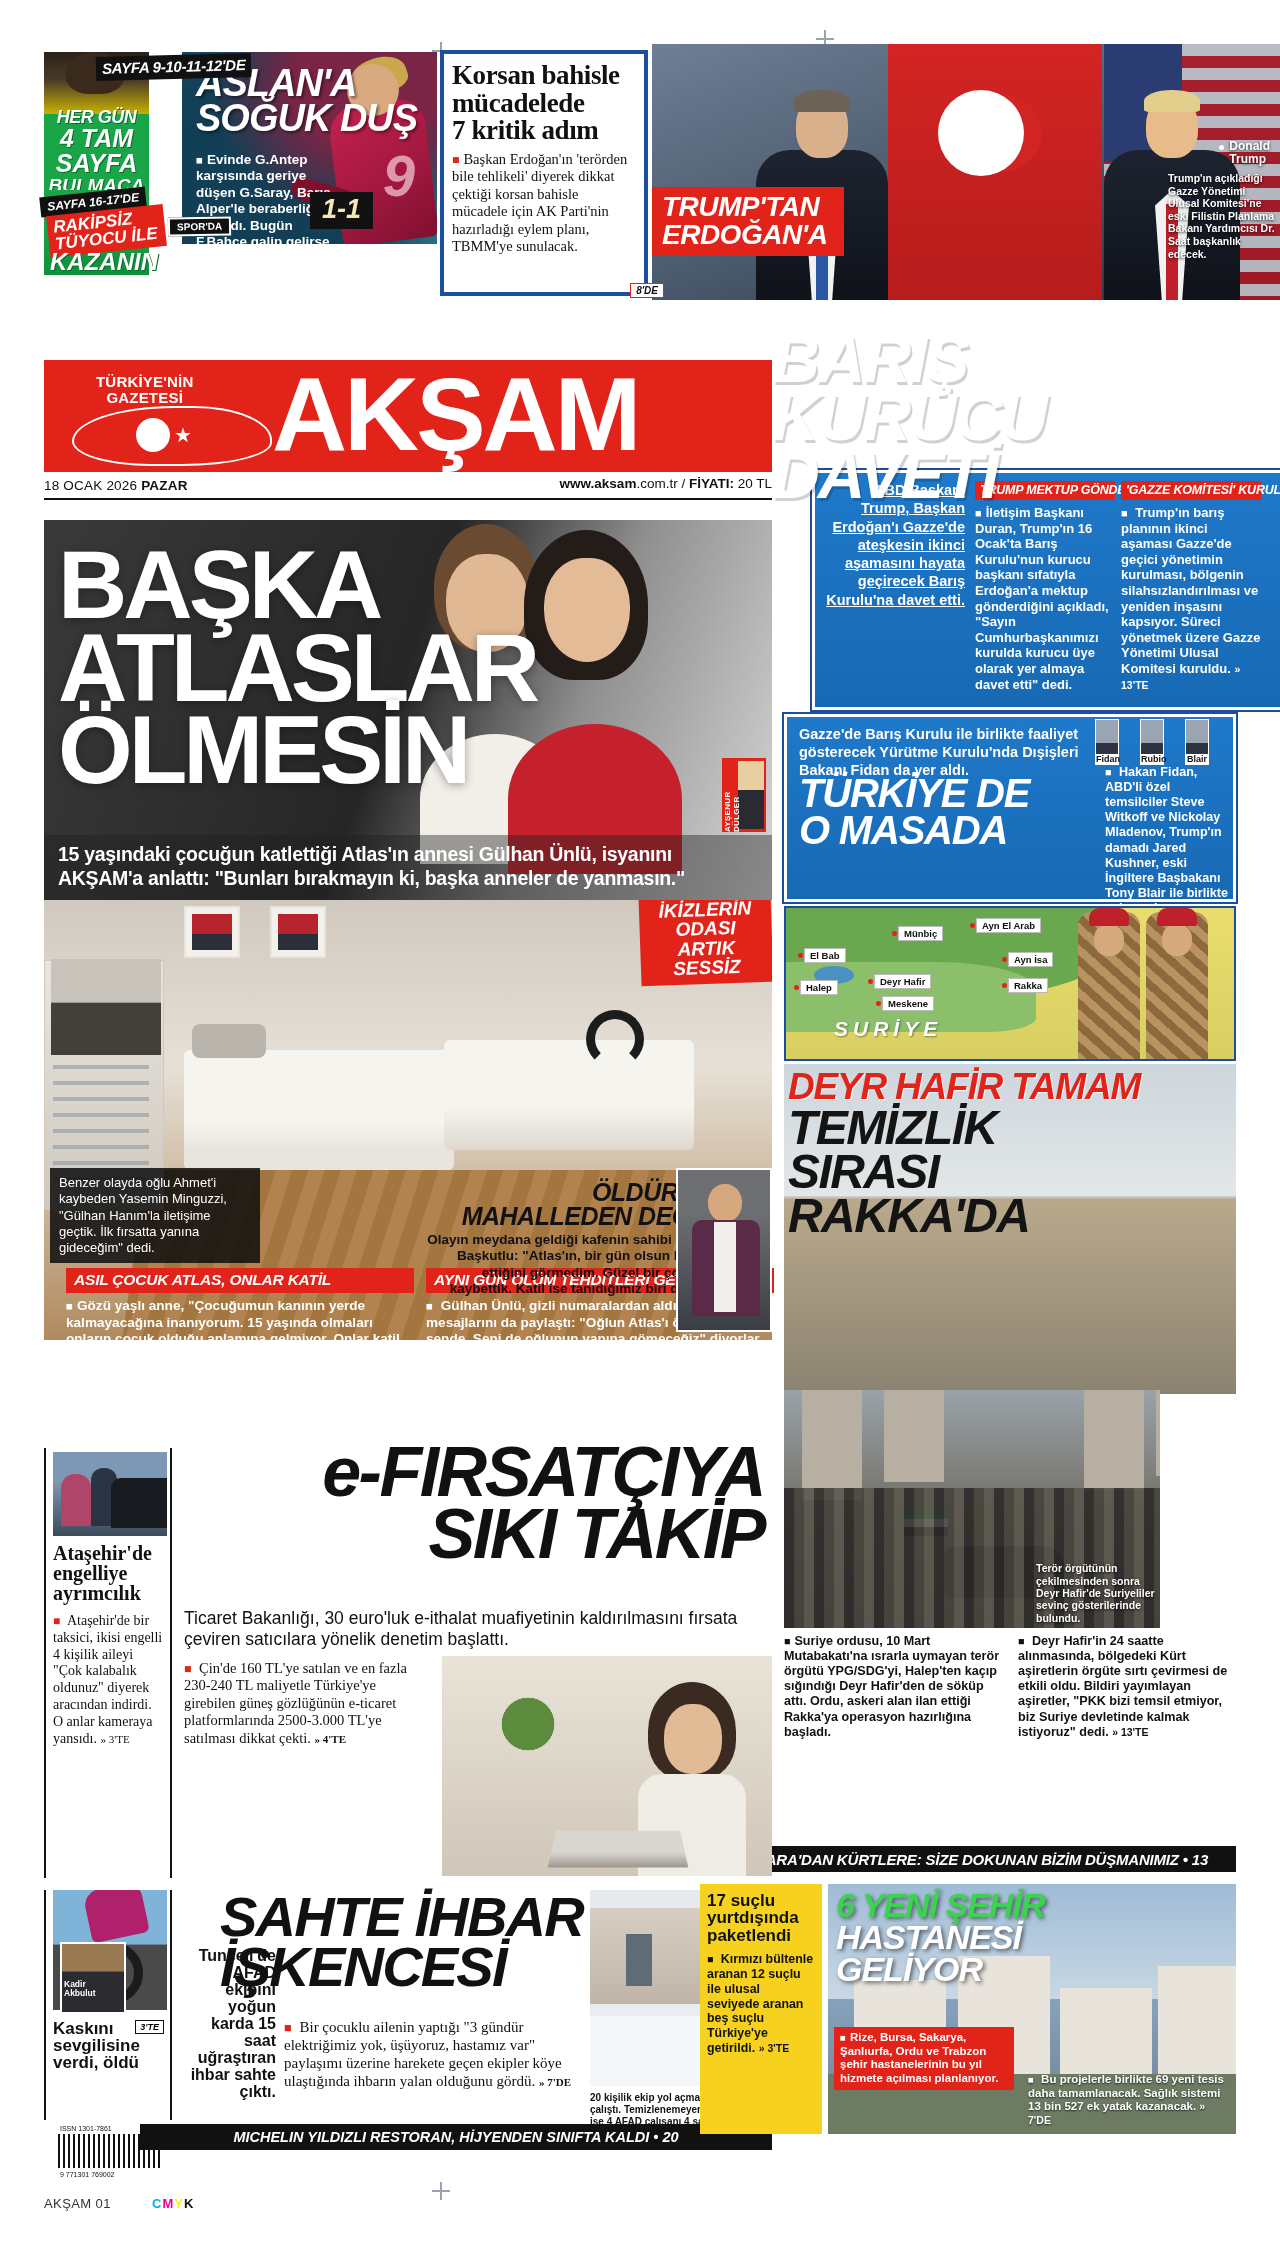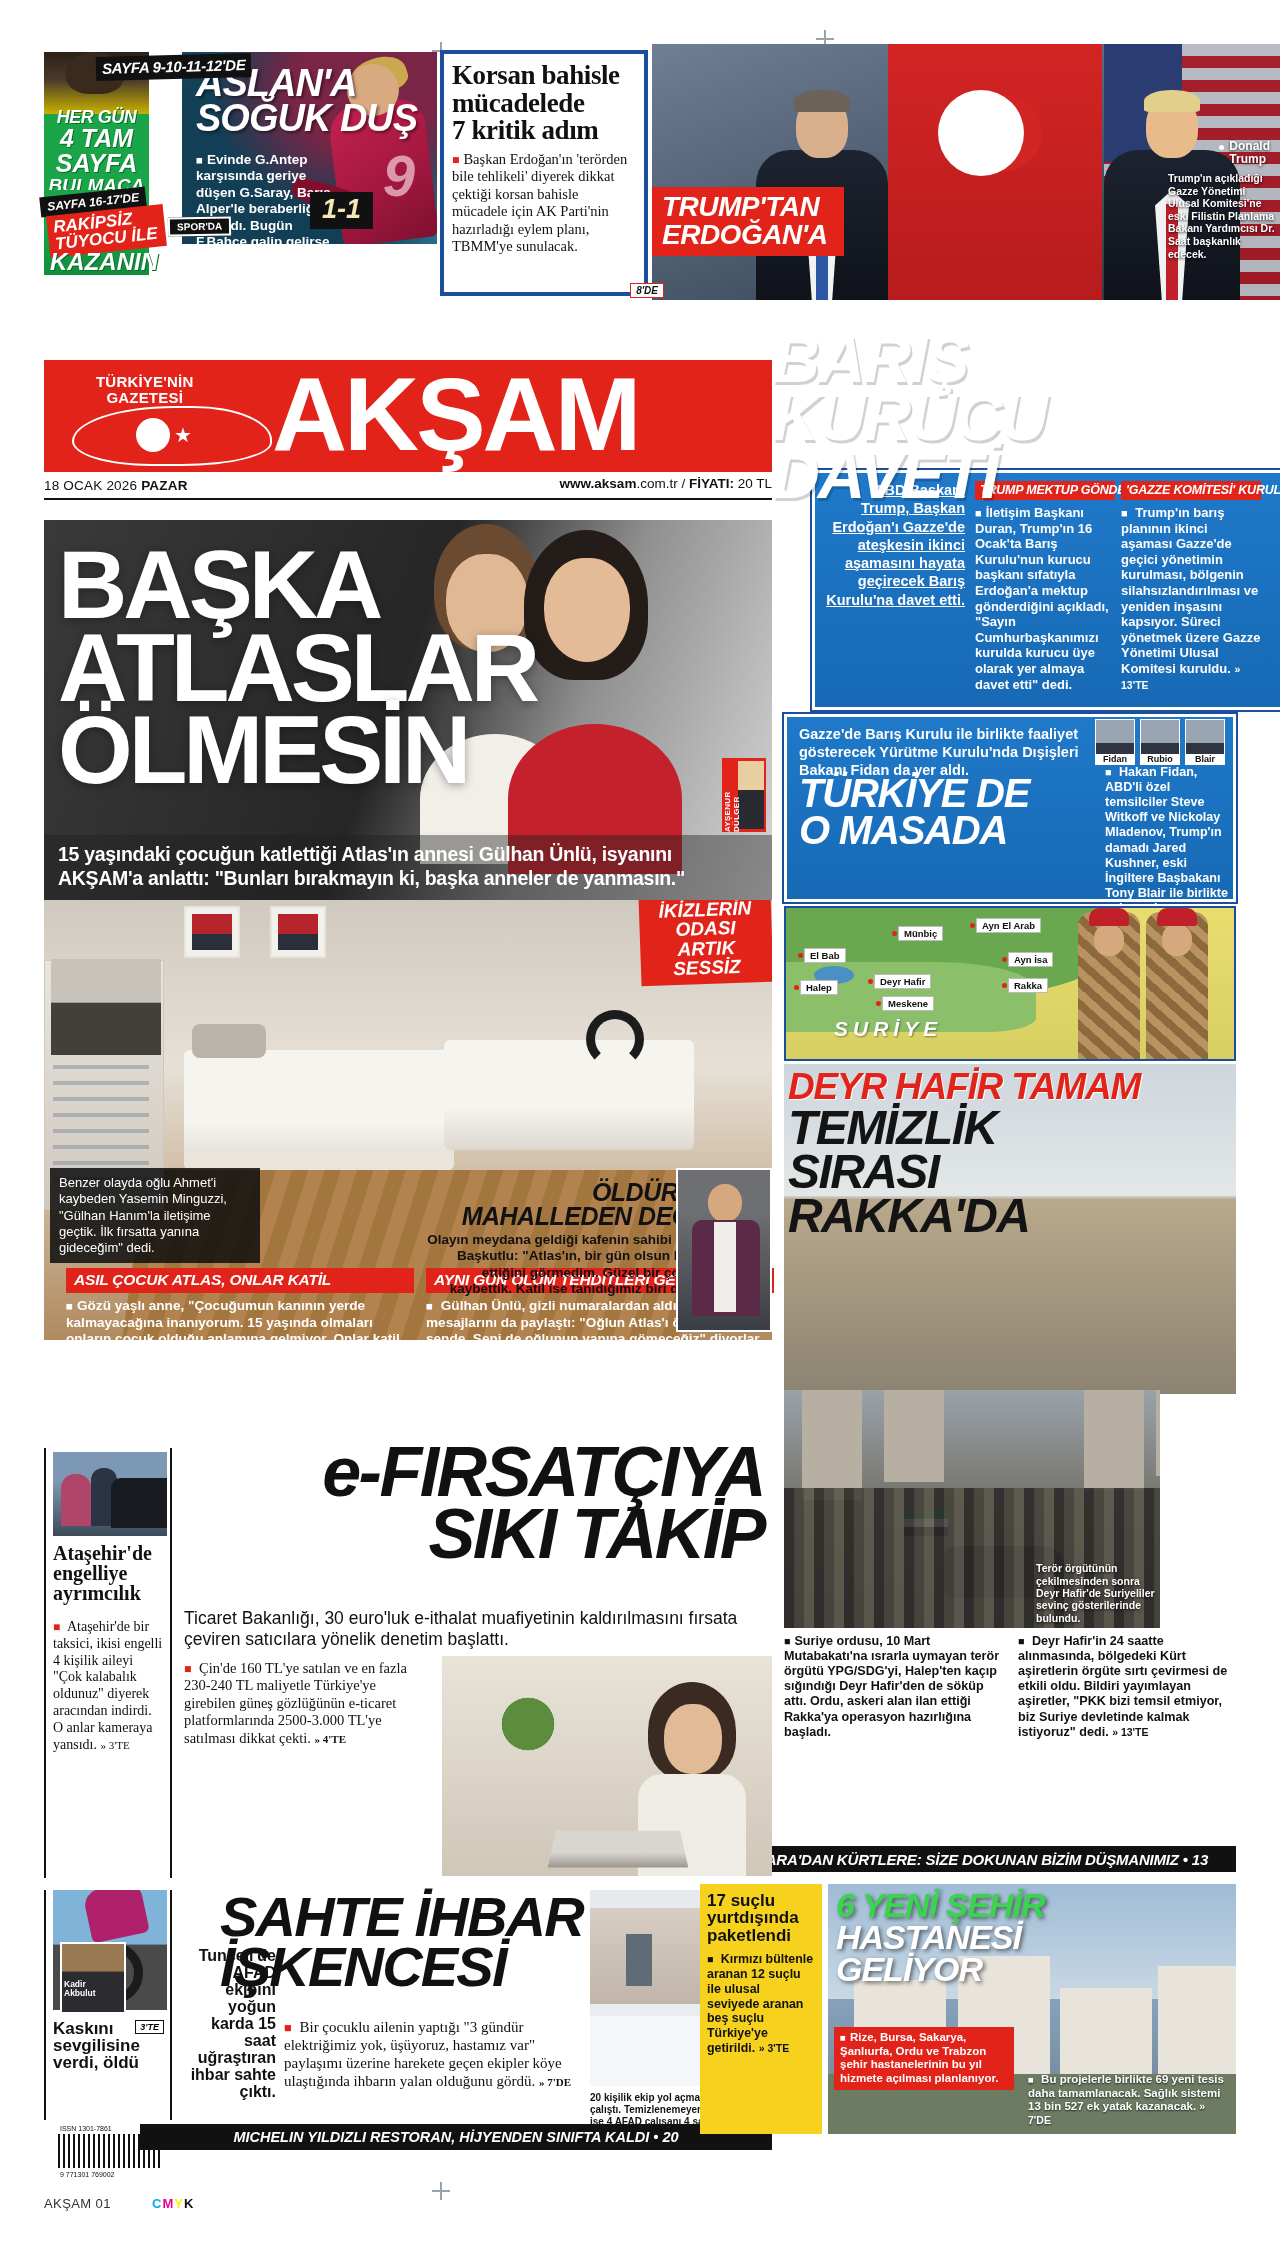--- a/index.html
+++ b/index.html
@@ -499,21 +499,21 @@
     font-style:italic; font-size:40px; line-height:.92; letter-spacing:-1.2px;
   }
   .blue2-right{
     position:absolute; left:318px; top:48px; width:128px; color:#fff;
     font-weight:bold; font-size:12.6px; line-height:1.2;
   }
   .facestrip{
     position:absolute; right:6px; top:2px; width:132px; height:46px; z-index:5;
   }
   .facestrip .f{
-    position:absolute; top:0; width:40px; height:46px; border:1px solid #fff;
+    position:absolute; top:0; width:24px; height:46px; border:1px solid #fff;
     background:linear-gradient(180deg,#9aa5b4 0 52%, #2e3440 53%);
   }
   .facestrip .f:nth-child(1){ left:0; }
   .facestrip .f:nth-child(2){ left:45px; }
   .facestrip .f:nth-child(3){ left:90px; }
   .facestrip .nm{
     position:absolute; bottom:0; left:0; right:0; background:#fff; color:#111;
     font-size:9px; font-weight:bold; text-align:center;
   }
 
@@ -638,21 +638,21 @@
   }
   .ata-photo .w1{ position:absolute; left:8px; top:22px; width:30px; height:52px; background:#b0456a; border-radius:14px 14px 0 0;}
   .ata-photo .w2{ position:absolute; left:38px; top:16px; width:26px; height:58px; background:#2b3442; border-radius:12px 12px 0 0;}
   .ata-photo .car{ position:absolute; right:0; top:26px; width:56px; height:50px; background:#171a1f; border-radius:10px 0 0 0;}
   .ata-h{
     font-family:"Liberation Serif", serif; font-weight:bold; font-size:20px;
     line-height:1.0; margin-top:7px; color:#111;
   }
   .ata-b{
     font-family:"Liberation Serif", serif; font-size:14px; line-height:1.2;
-    margin-top:16px; color:#111;
+    margin-top:10px; color:#111;
   }
   .efirs-h{
     position:absolute; left:140px; top:-6px; width:580px; color:#111;
     font-weight:bold; font-style:italic; font-size:70px; line-height:.88;
     letter-spacing:-2.5px; text-align:right;
   }
   .efirs-lead{
     position:absolute; left:140px; top:160px; width:588px; color:#111;
     font-size:17.5px; line-height:1.2;
   }

